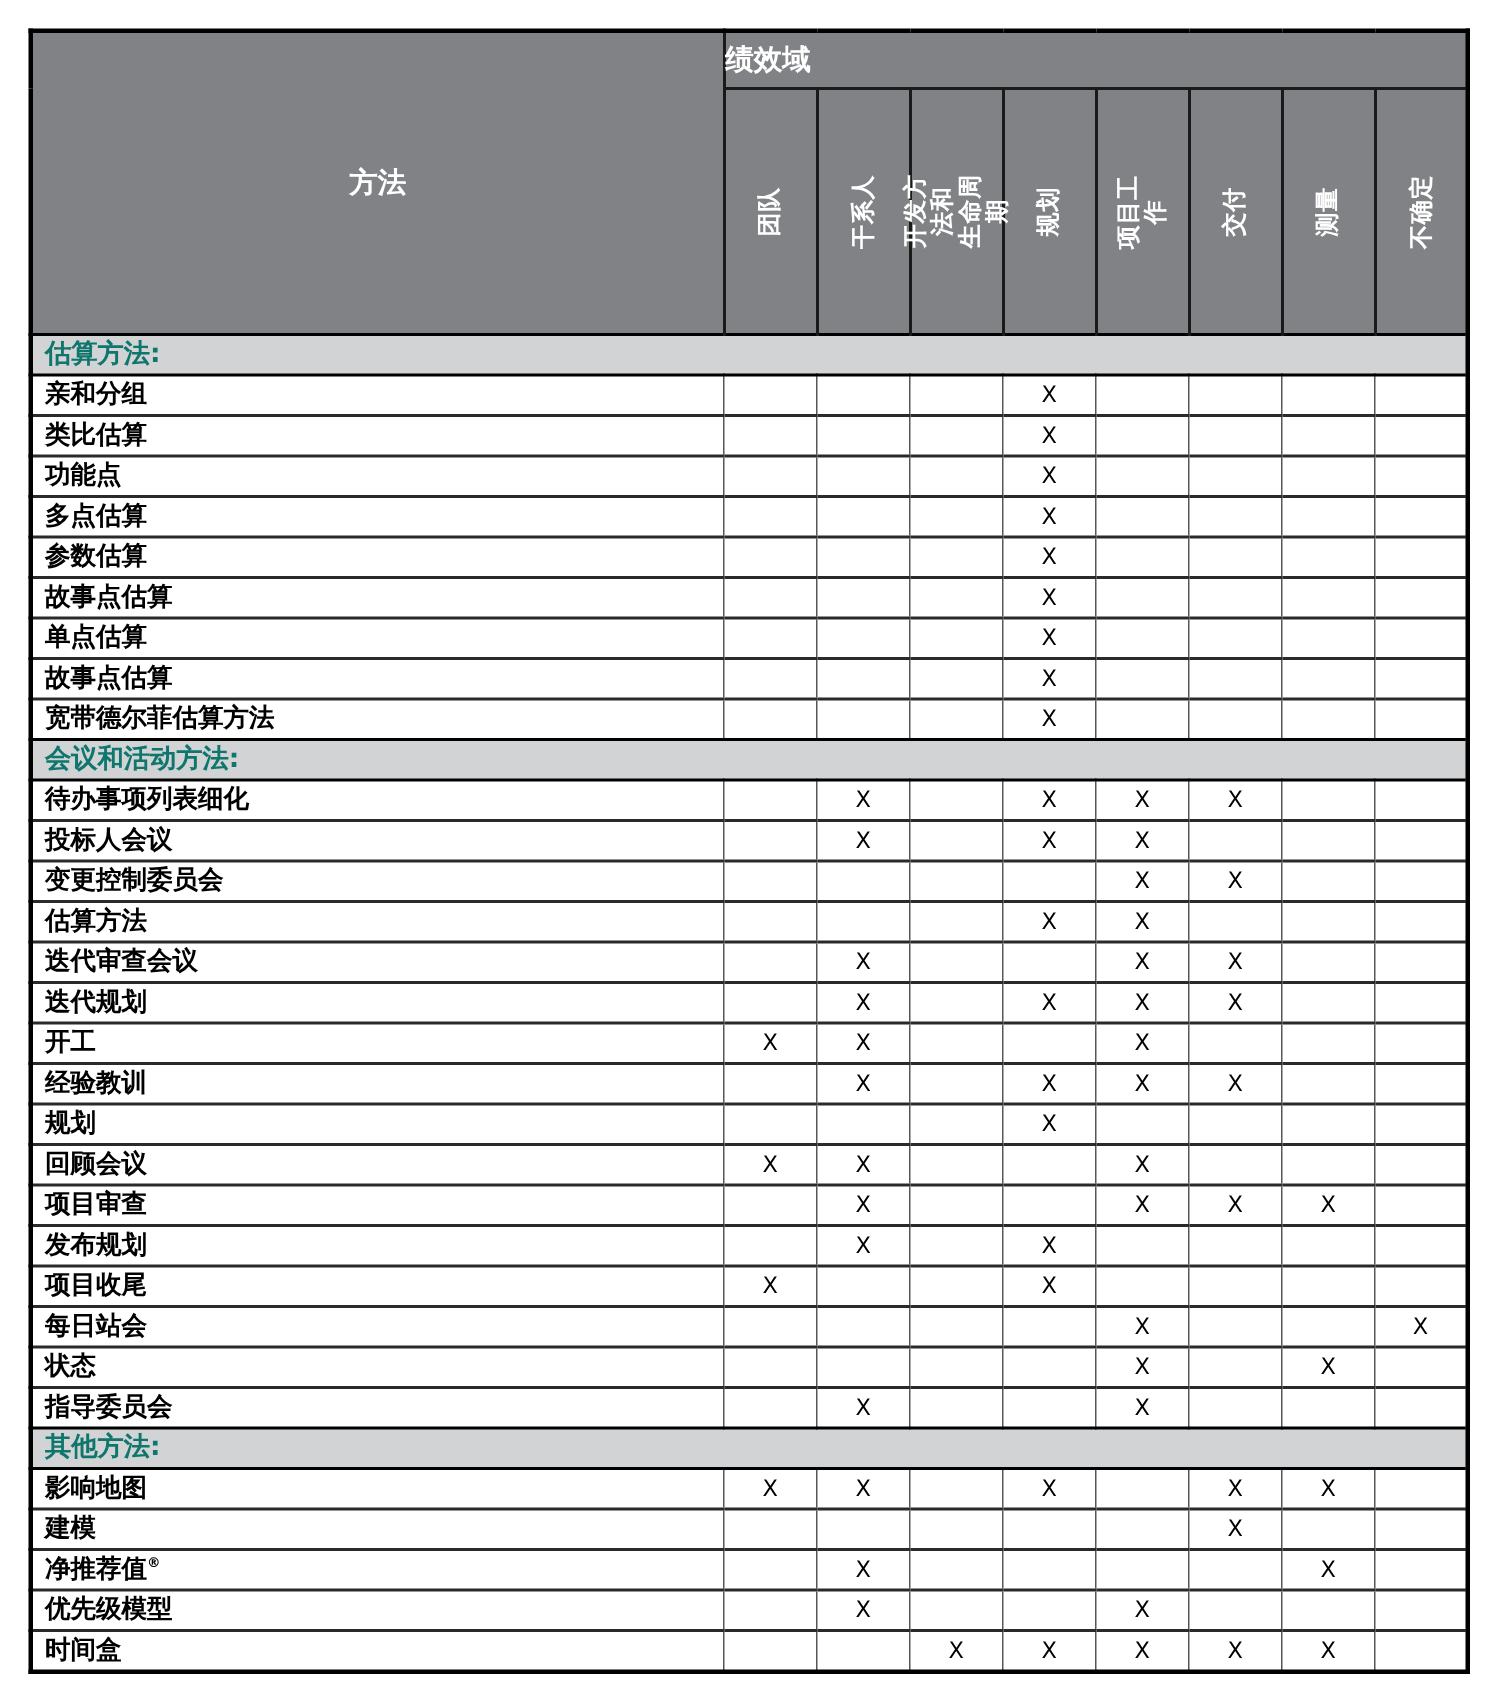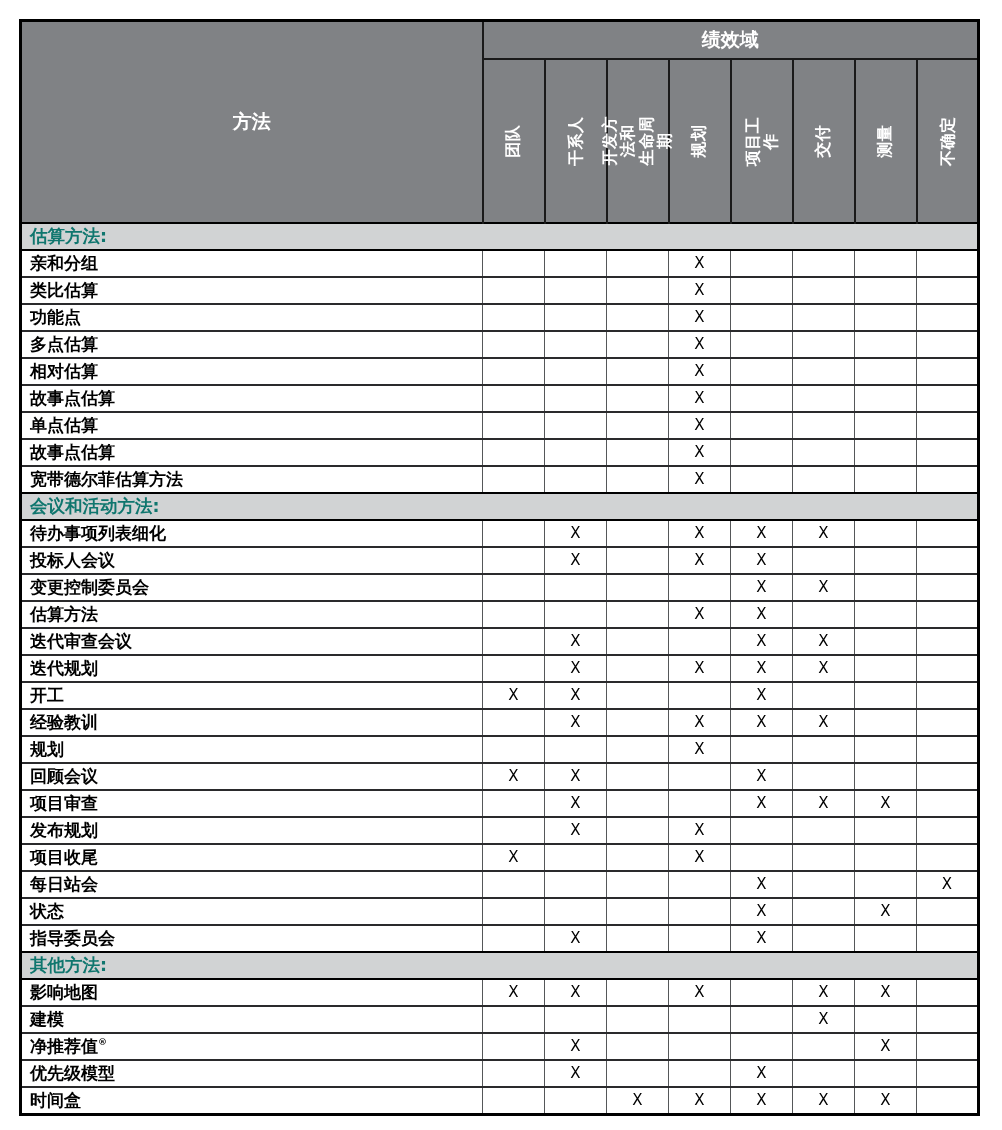--- a/index.html
+++ b/index.html
@@ -36,21 +36,21 @@
   th.method-head {
     width: 462px;
     font-size: 19px;
     text-align: center;
     vertical-align: middle;
     border-right: 2px solid #1a1a1a;
   }
   th.domain-head {
     height: 36px;
     font-size: 19px;
-    text-align: center;
+    text-align: left;
     vertical-align: middle;
     border-bottom: 2px solid #1a1a1a;
   }
   th.vcol {
     height: 162px;
     width: 62px;
     text-align: center;
     vertical-align: middle;
     overflow: visible;
   }
@@ -178,21 +178,21 @@
           <td class="mark"></td>
           <td class="mark"></td>
           <td class="mark"></td>
           <td class="mark">X</td>
           <td class="mark"></td>
           <td class="mark"></td>
           <td class="mark"></td>
           <td class="mark"></td>
         </tr>
         <tr>
-          <td class="mname">相对估算</td>
+          <td class="mname">参数估算</td>
           <td class="mark"></td>
           <td class="mark"></td>
           <td class="mark"></td>
           <td class="mark">X</td>
           <td class="mark"></td>
           <td class="mark"></td>
           <td class="mark"></td>
           <td class="mark"></td>
         </tr>
         <tr>

